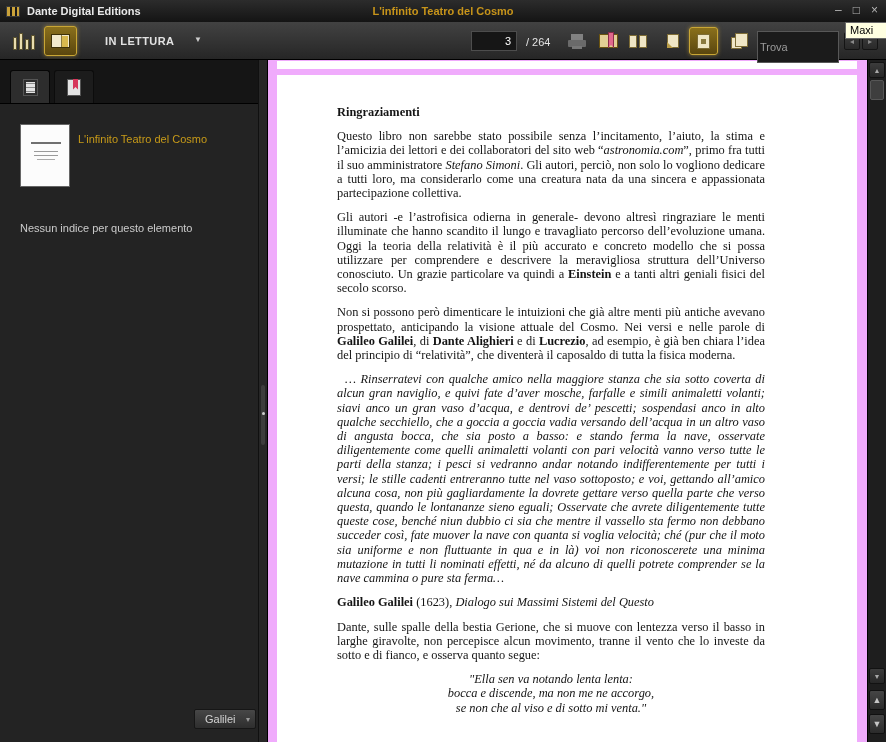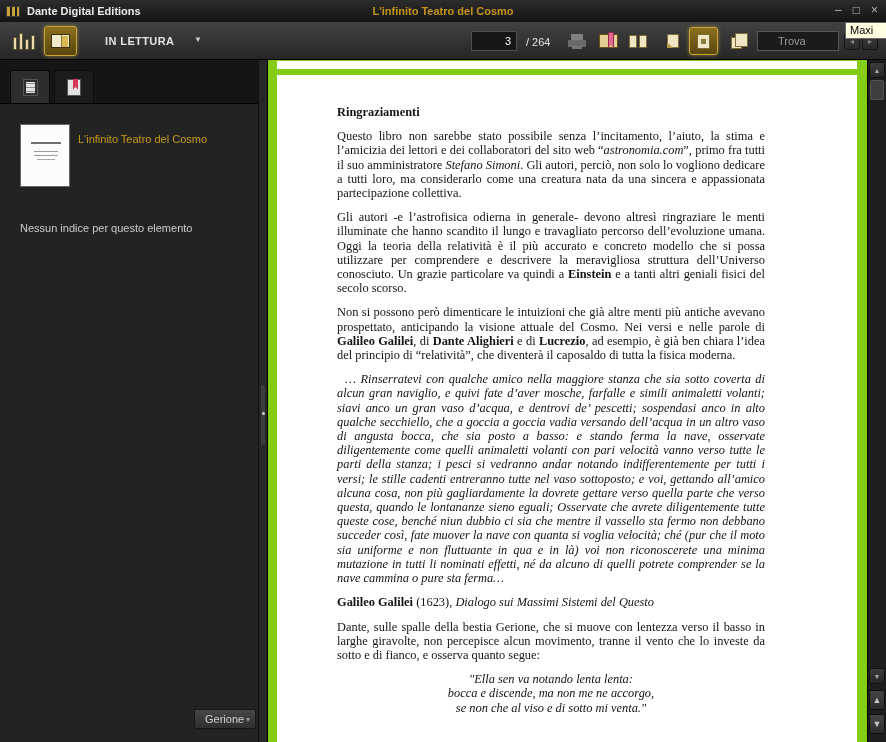--- a/index.html
+++ b/index.html
@@ -62,22 +62,22 @@
   .vg-two .pg { width:8px; height:13px; }
   .vg-note { width:12px; height:14px; }
   .vg-note::after { content:""; position:absolute; left:-1px; bottom:-1px; width:0; height:0;
     border-left:6px solid #b89b46; border-top:6px solid transparent; }
   .vg-fit { width:13px; height:15px; }
   .vg-fit::after { content:""; position:absolute; left:3px; top:4px; width:5px; height:5px; background:#8a7a40; }
   .vg-copy { width:11px; height:12px; margin-top:4px; }
   .vg-copy::before { content:""; position:absolute; left:3px; top:-5px; width:11px; height:12px;
     background:#efe6c6; border:1px solid #7d6c36; }
 
-  .find-input { position:absolute; left:757px; top:9px; width:82px; height:20px; background:#1b1b1b;
-    border:1px solid #585858; color:#ccc; font-size:11px; padding:0 20px; }
+  .find-input { position:absolute; left:757px; top:9px; width:82px; height:32px; background:#1b1b1b;
+    border:1px solid #585858; color:#ccc; font-size:11px; padding:0 2px; }
   .find-input::placeholder { color:#9a9a9a; opacity:1; }
   .find-nav { position:absolute; top:10px; width:16px; height:18px; background:linear-gradient(#3e3e3e,#292929);
     border:1px solid #141414; border-radius:2px; color:#8a8a8a; font-size:8px; text-align:center; line-height:17px; }
 
   
   .sidebar { position:absolute; top:60px; left:0; width:258px; bottom:0; background:#232323; }
   .tabstrip { position:absolute; top:0; left:0; right:0; height:44px; background:#151515; border-bottom:1px solid #000; }
   .tab { position:absolute; bottom:0; width:40px; height:33px; display:flex; align-items:center;
     justify-content:center; border-radius:3px 3px 0 0; }
   .tab.active { left:10px; background:#2d2d2d; border:1px solid #060606; border-bottom:none; }
@@ -104,21 +104,21 @@
     color:#d2d2d2; font-size:11px; line-height:18px; padding-left:10px; }
   .options-btn .arr { position:absolute; right:5px; top:1px; color:#999; font-size:8px; }
 
   
   .splitter { position:absolute; top:60px; left:258px; width:10px; bottom:0; background:#272727;
     border-left:1px solid #101010; border-right:1px solid #000; }
   .splitter .grip { position:absolute; top:325px; left:2px; width:4px; height:60px; background:#3d3d3d; border-radius:2px; }
   .splitter .dot { position:absolute; top:352px; left:3px; width:3px; height:3px; background:#cfcfcf; border-radius:50%; }
 
   
-  .content { position:absolute; top:60px; left:268px; right:0; bottom:0; background:#84cc16; overflow:hidden;padding-left:48px; }
+  .content { position:absolute; top:60px; left:268px; right:0; bottom:0; background:#f0abfc; overflow:hidden;padding-left:48px; }
   .page-edge { position:absolute; top:1px; left:9px; width:580px; height:8px; background:#fff; }
   .page { position:absolute; top:15px; left:9px; width:580px; height:1100px; background:#fff;
     padding:30px 92px 0 60px; }
   .page, .page * { font-family:"Liberation Serif", serif; color:#141414; }
   .blk { font-size:12.4px; line-height:14.2px; text-align:justify; margin-bottom:10px; }
   .blk.heading { font-weight:bold; }
   .blk.quote { font-style:italic; text-indent:8px; }
   .blk.verse { font-style:italic; text-align:center; }
 
   
@@ -219,21 +219,21 @@
         <span class="l2"></span>
         <span class="l3"></span>
         <span class="l4"></span>
     </div>
     <div class="bk-title">L'infinito Teatro del Cosmo</div>
   </div>
 
   <div class="empty-msg">Nessun indice per questo elemento</div>
 
   <div class="options-btn">
-    <span>Gerione</span>
+    <span>Galilei</span>
     <span class="arr">▾</span>
   </div>
 </div>
 
 <div class="splitter">
   <div class="grip"></div>
   <div class="dot"></div>
 </div>
 
 <div class="content">

